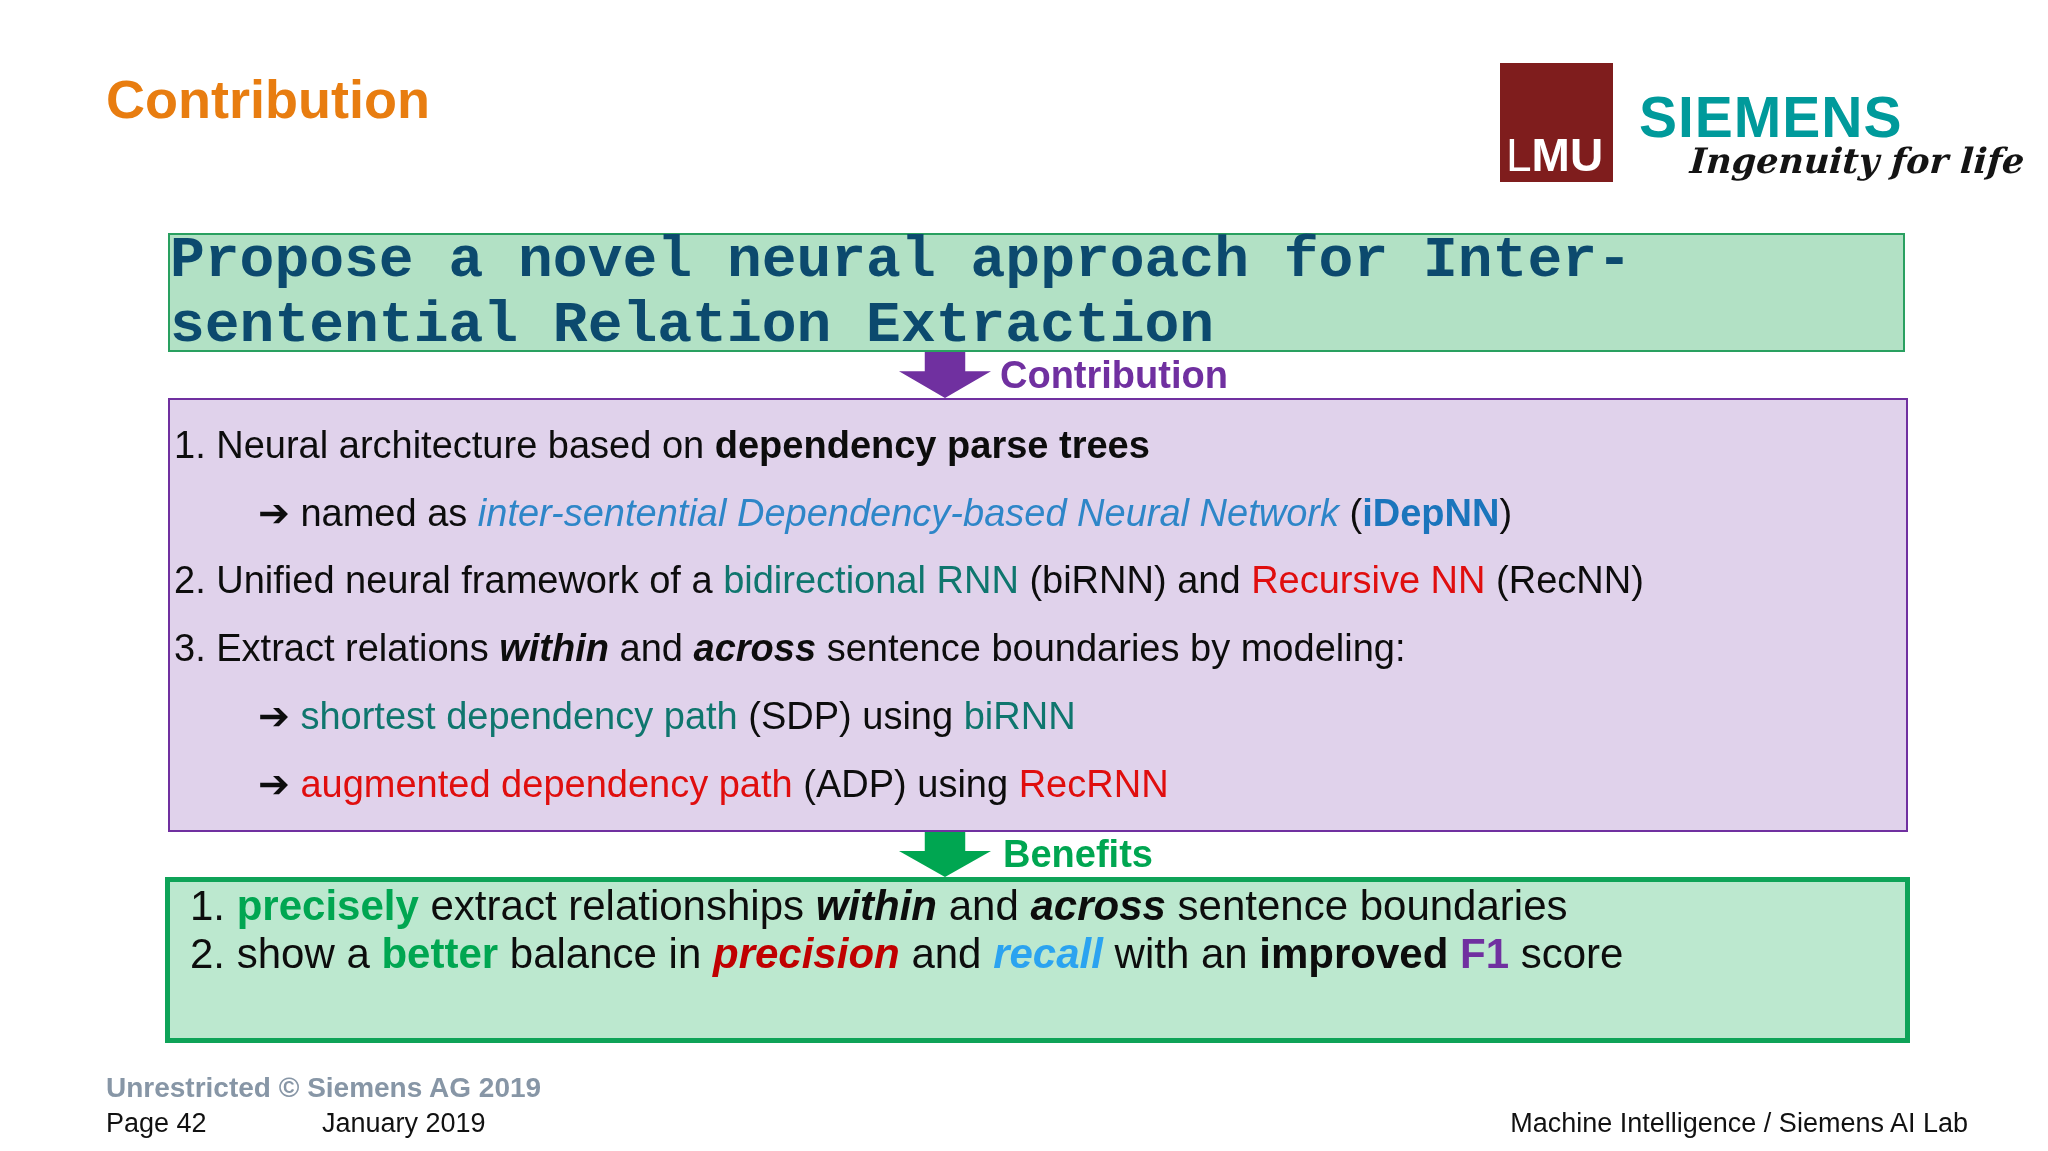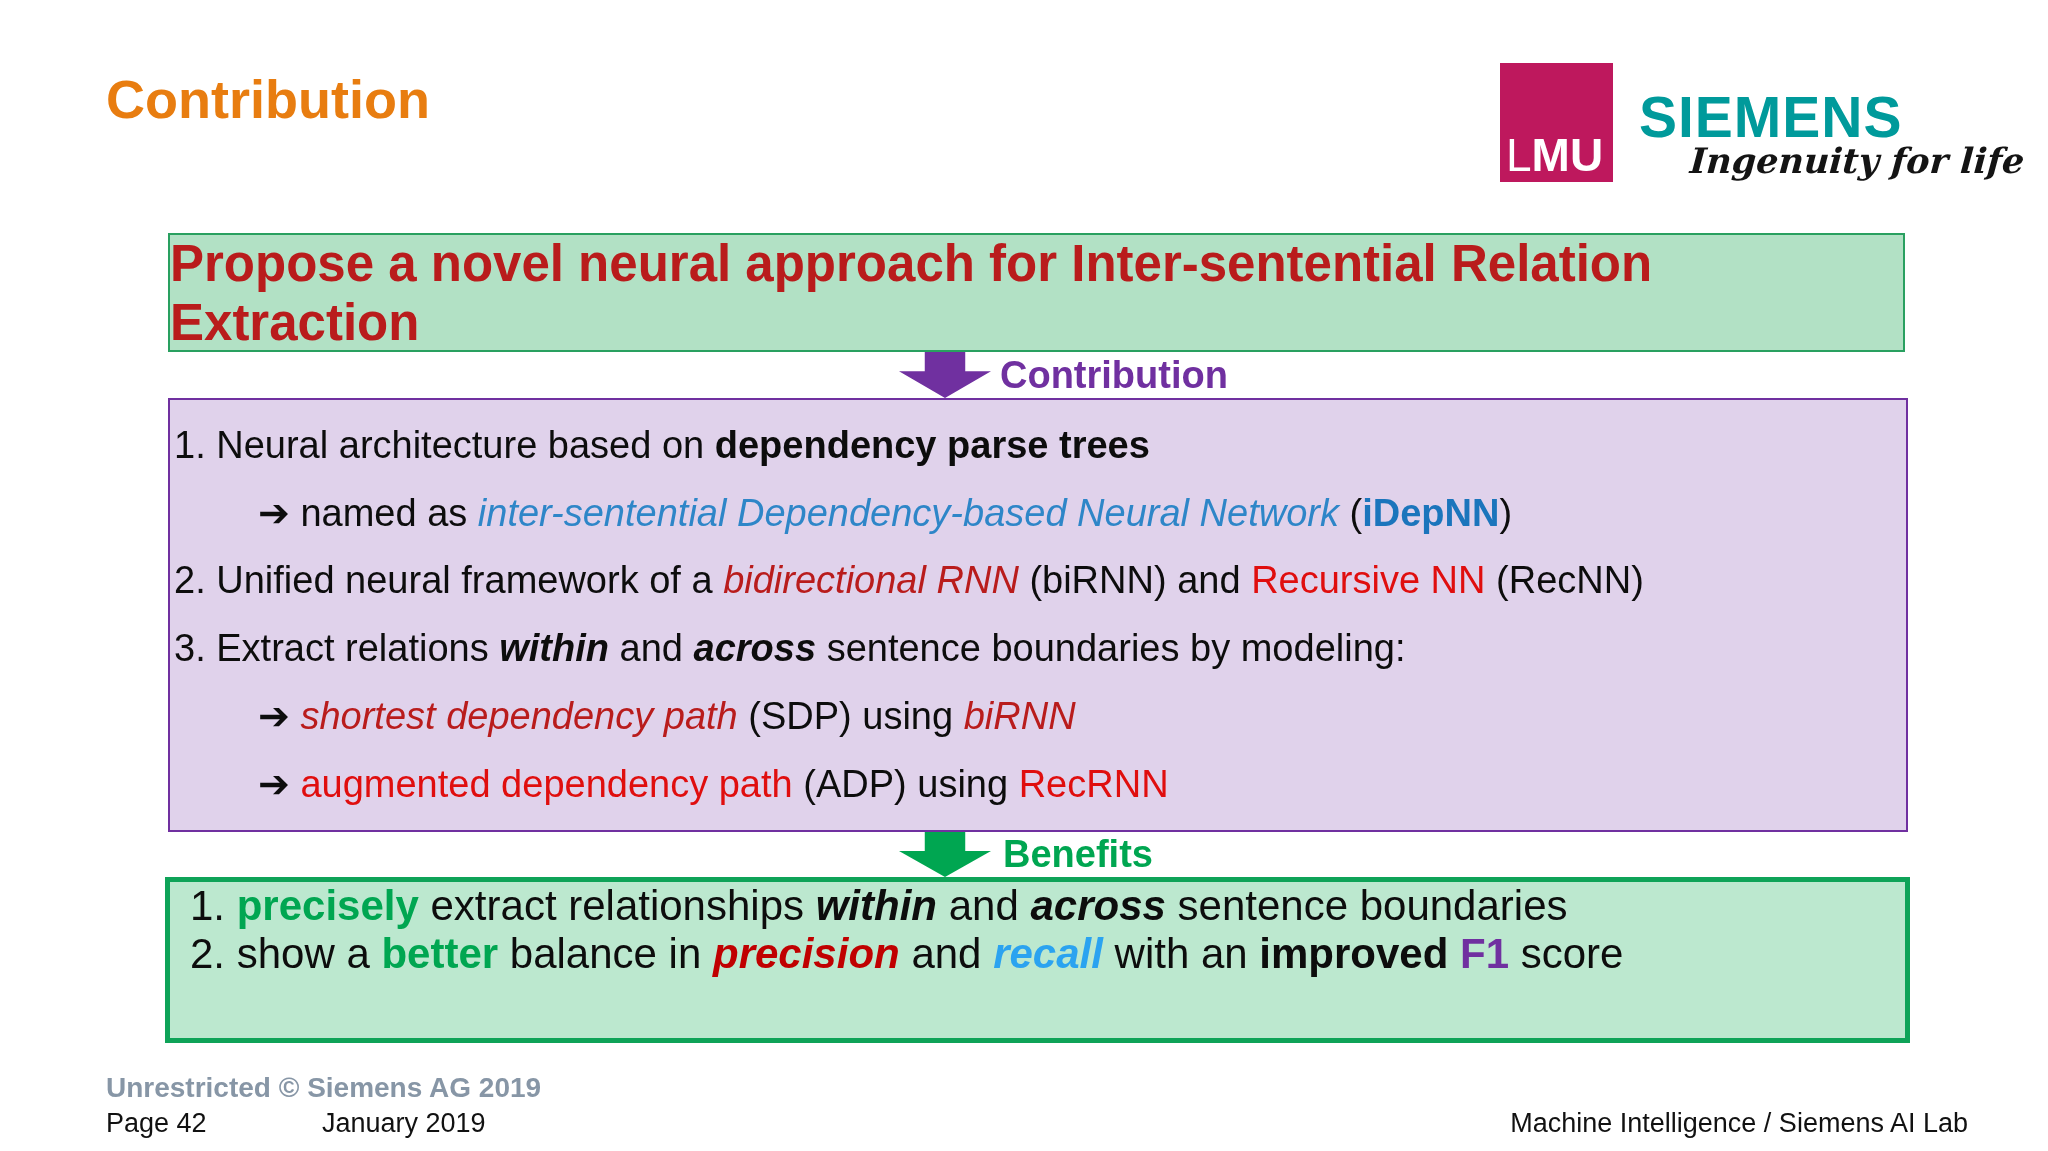--- a/index.html
+++ b/index.html
@@ -1,51 +1,51 @@
 <!DOCTYPE html>
 <html><head>
 <meta charset="utf-8">
 <style>
   html,body{margin:0;padding:0;}
   body{width:2048px;height:1151px;background:#ffffff;font-family:"Liberation Sans","DejaVu Sans",sans-serif;}
   #slide{position:relative;width:2048px;height:1151px;background:#ffffff;overflow:hidden;}
 
   
   .title{position:absolute;left:106px;top:68px;font-size:54px;font-weight:bold;color:#E87D10;letter-spacing:0px;}
-  .lmu-box{position:absolute;left:1500px;top:63px;width:113px;height:119px;background:#be185d;display:flex;align-items:flex-end;padding:4px 6px;box-sizing:border-box;}
+  .lmu-box{position:absolute;left:1500px;top:63px;width:113px;height:119px;background:#7f1d1d;display:flex;align-items:flex-end;padding:4px 6px;box-sizing:border-box;}
   .lmu-text{color:#ffffff;font-size:46px;line-height:0.95;}
   .lmu-l{font-weight:300;}
   .lmu-mu{font-weight:800;}
   .siemens{position:absolute;left:1639px;top:84px;font-size:57px;font-weight:800;color:#009A9B;letter-spacing:1px;}
   .tagline{position:absolute;left:1690px;top:140px;font-size:35px;font-style:italic;font-weight:bold;font-family:"DejaVu Serif",serif;color:#141414;transform:skewX(-4deg);}
 
   
   .proposal-box{position:absolute;left:168px;top:233px;width:1737px;height:119px;background:#B2E1C5;border:2px solid #29A060;box-sizing:border-box;display:flex;align-items:center;justify-content:center;}
-  .proposal-text{font-size:51px;font-weight:bold;color:#b91c1c;}
+  .proposal-text{font-size:58px;font-weight:bold;color:#0c4a6e;font-family:Liberation Mono, monospace;}
 
   
   .down-arrow{clip-path:polygon(28% 0,72% 0,72% 42%,100% 42%,50% 100%,0 42%,28% 42%);}
   .arrow-contribution{position:absolute;left:899px;top:352px;width:92px;height:46px;background:#7030A0;}
   .label-contribution{position:absolute;left:1000px;top:352px;height:46px;line-height:46px;font-size:38px;font-weight:bold;color:#7030A0;}
   .arrow-benefits{position:absolute;left:899px;top:832px;width:92px;height:45px;background:#00A651;}
   .label-benefits{position:absolute;left:1003px;top:832px;height:37px;line-height:45px;font-size:38px;font-weight:bold;color:#00A651;}
 
   
   .contribution-box{position:absolute;left:168px;top:398px;width:1740px;height:434px;background:#E0D2EB;border:2px solid #7030A0;box-sizing:border-box;display:flex;flex-direction:column;justify-content:space-evenly;font-size:38px;color:#0d0d0d;}
   .cline{padding-left:4px;white-space:nowrap;}
   .cline.indent{padding-left:88px;}
 
   
   .benefits-box{position:absolute;left:165px;top:877px;width:1745px;height:166px;background:#BCE8CF;border:5px solid #0EA358;box-sizing:border-box;display:flex;flex-direction:column;justify-content:flex-start;font-size:42px;color:#0d0d0d;}
   .bline{padding-left:20px;white-space:nowrap;}
 
   
   .seg-b{font-weight:bold;}
   .seg-i{font-style:italic;}
-  .seg-orange{color:#b91c1c;font-style:italic;}
+  .seg-orange{color:#0f766e;}
   .seg-red{color:#E00E0E;}
   .seg-darkred{color:#C00000;}
   .seg-blue{color:#2E86C8;}
   .seg-blue2{color:#1B75BC;}
   .seg-sky{color:#2BA3F0;}
   .seg-green{color:#00A651;}
   .seg-purple{color:#7030A0;}
 
   
   .footer-classification{position:absolute;left:106px;top:1072px;font-size:28px;font-weight:bold;color:#8796A6;}

